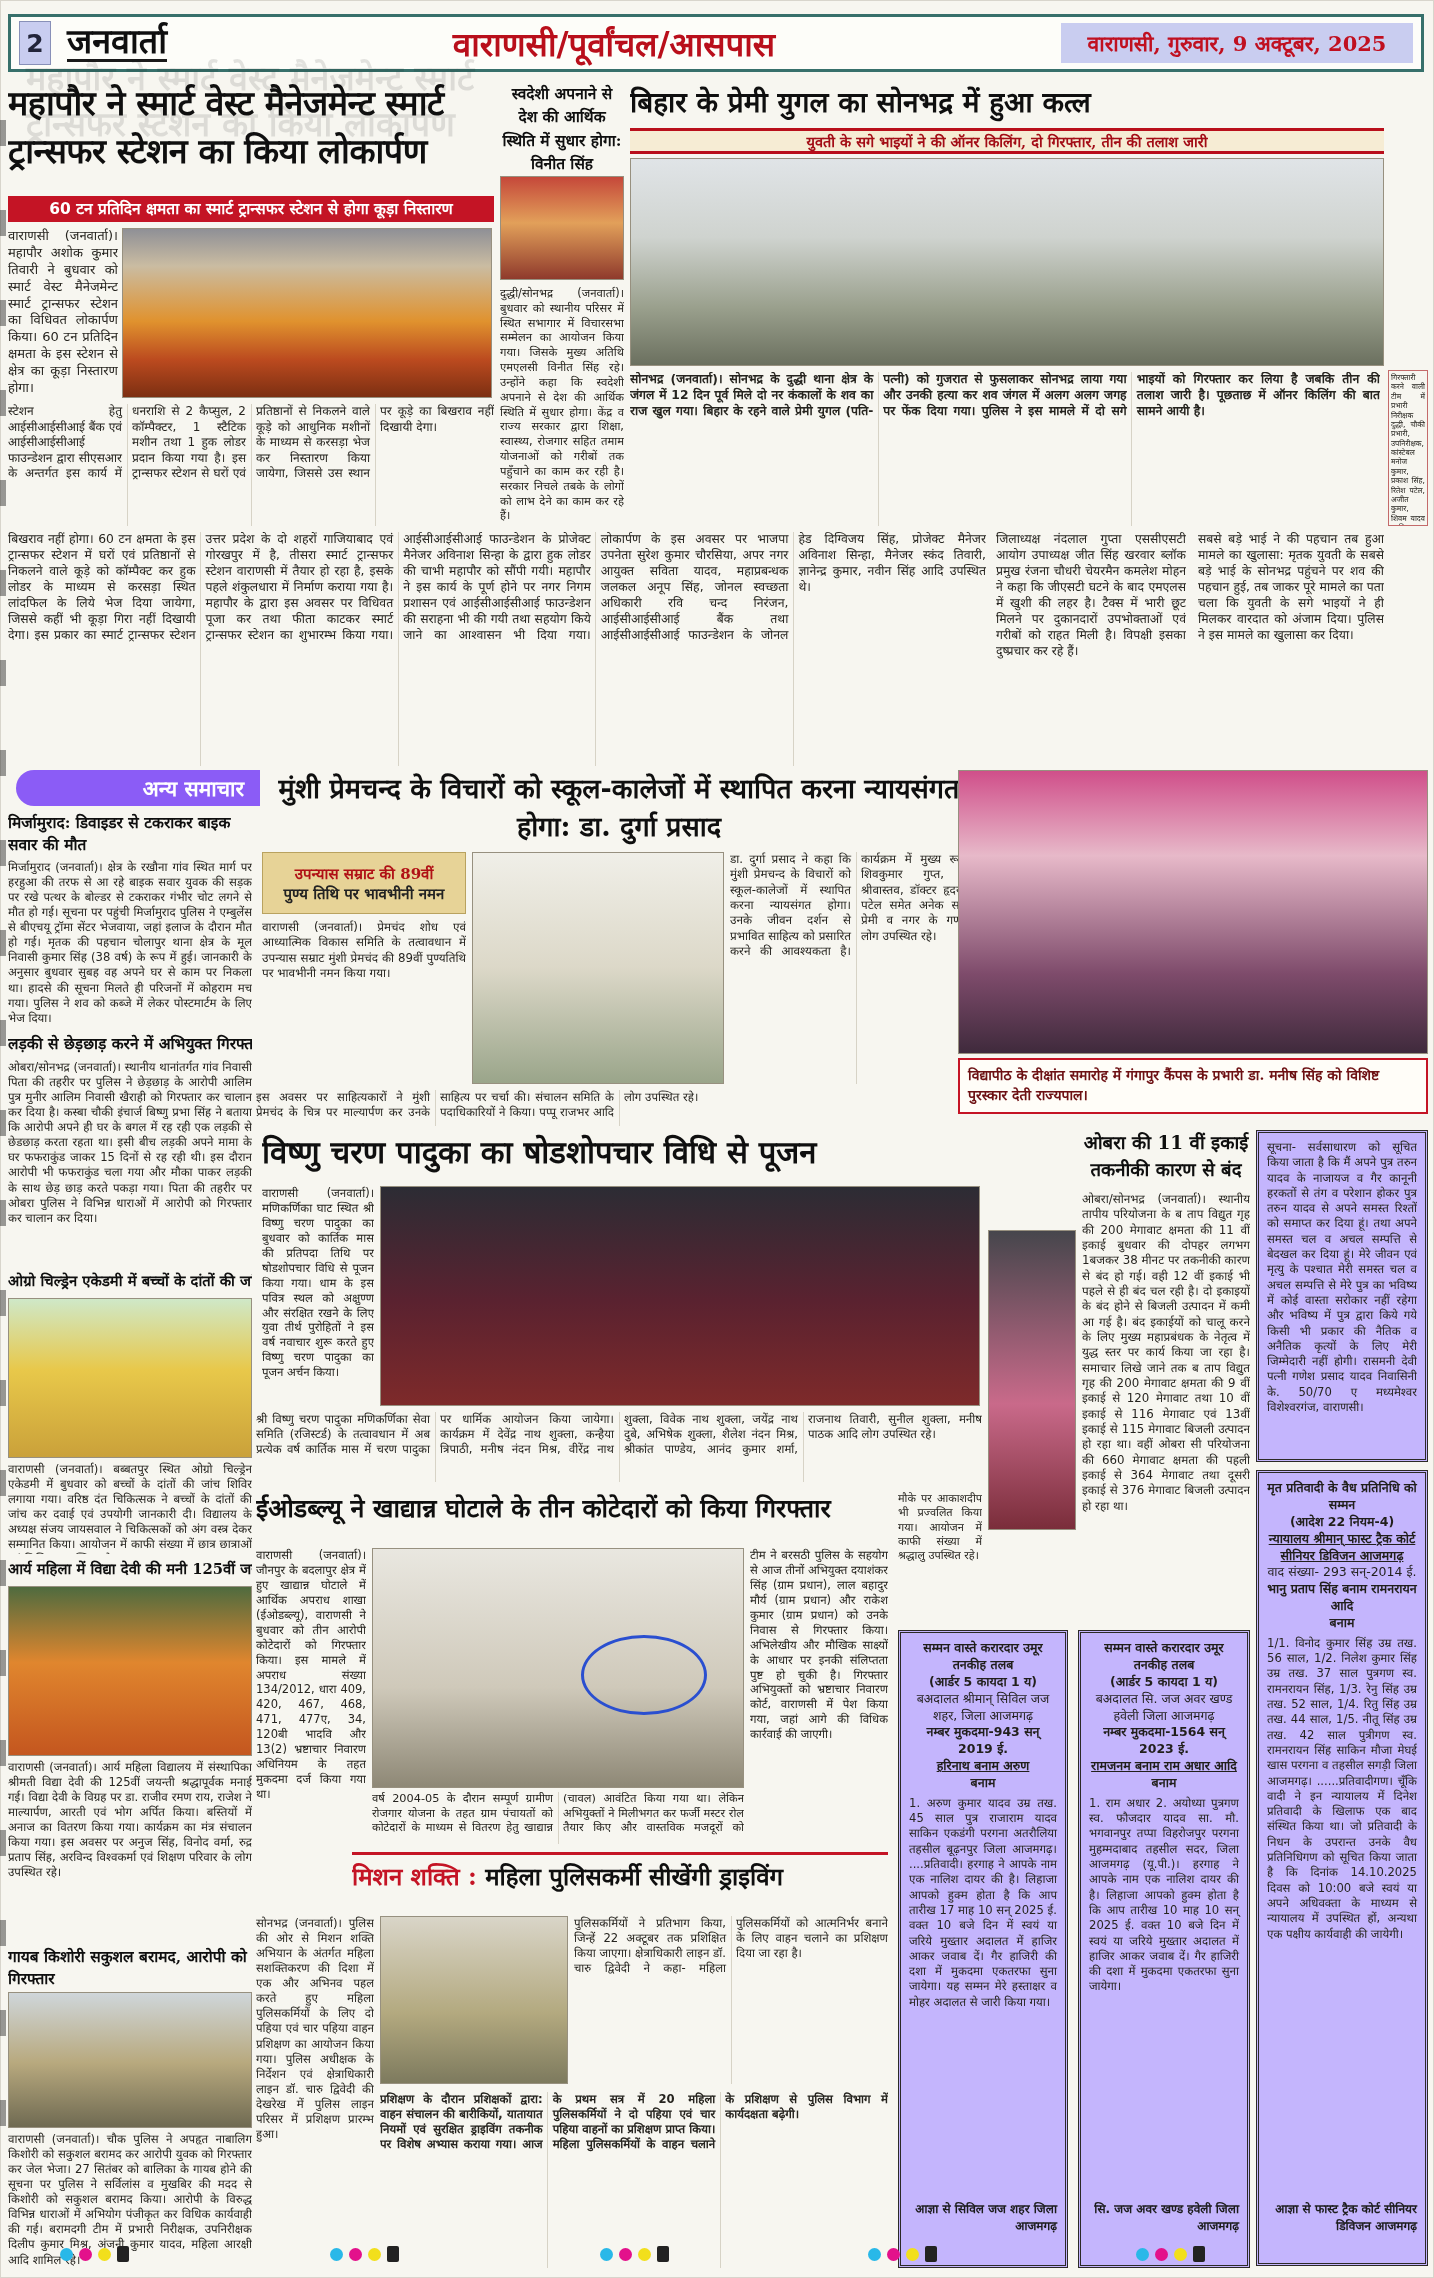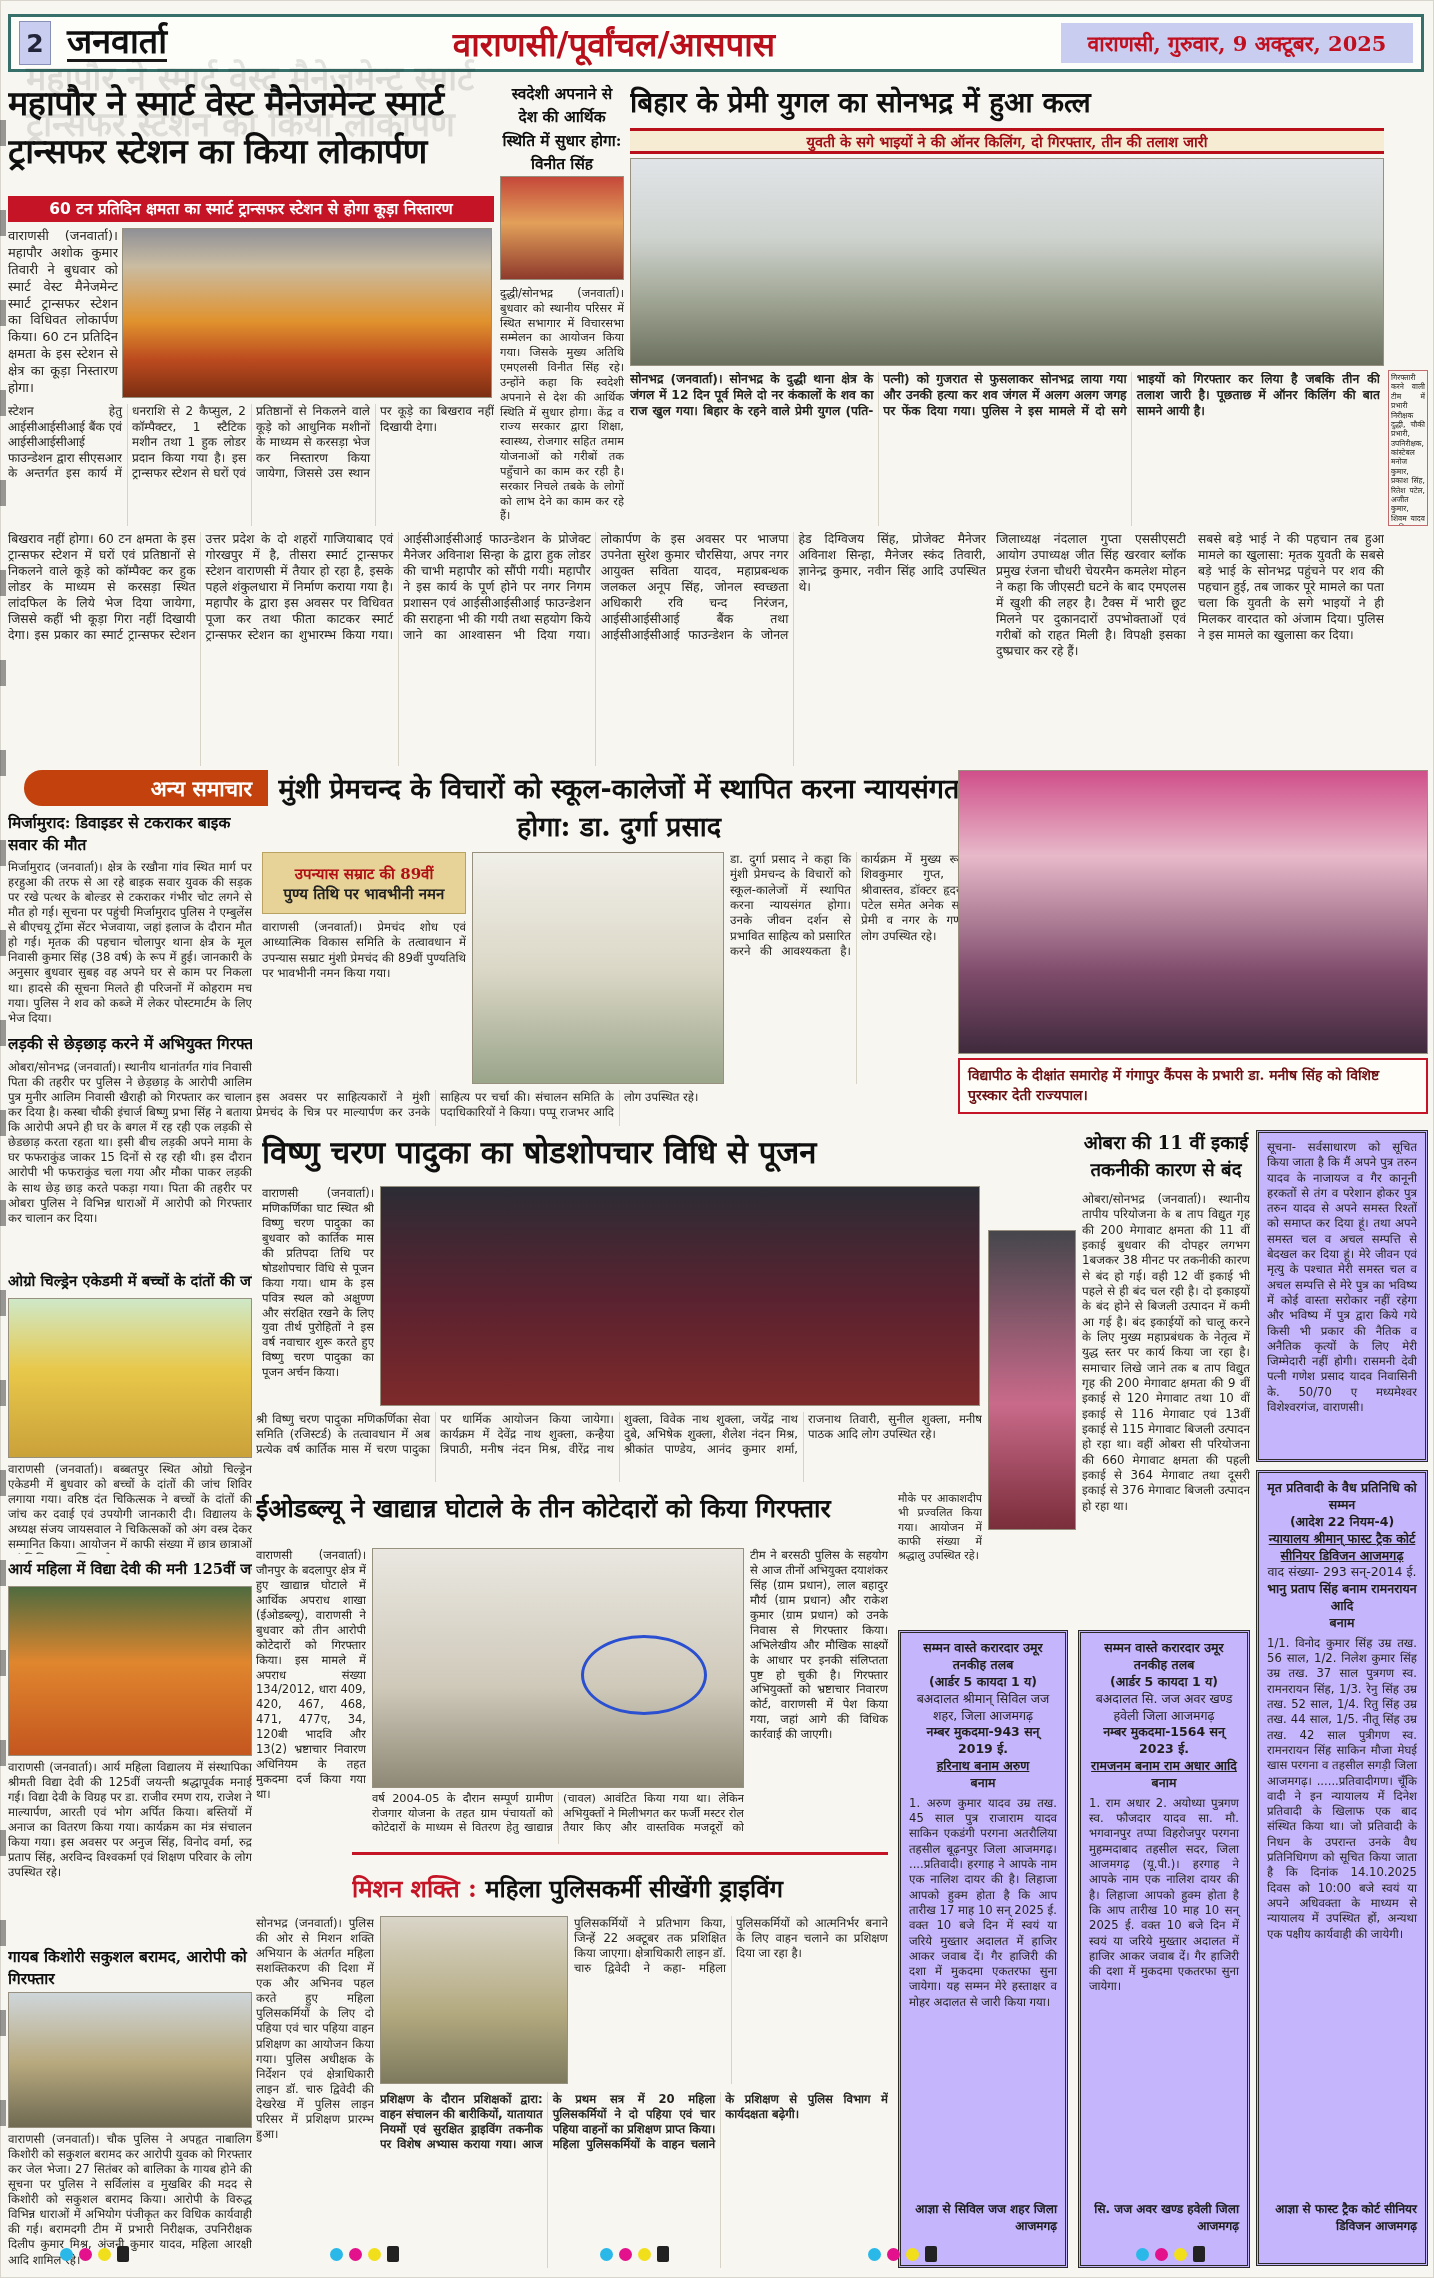--- a/index.html
+++ b/index.html
@@ -68,21 +68,21 @@
 
   <div class="abs hl" style="left:630px;top:82px;width:754px;height:42px;font-size:28px;white-space:nowrap;overflow:hidden;">बिहार के प्रेमी युगल का सोनभद्र में हुआ कत्ल</div>
   <div class="abs" style="left:630px;top:128px;width:754px;height:26px;background:#f6ecd4;border-top:3px solid #b90f1b;border-bottom:3px solid #b90f1b;display:flex;align-items:center;justify-content:center;">
     <span class="hl" style="font-size:14.5px;color:#a30d16;">युवती के सगे भाइयों ने की ऑनर किलिंग, दो गिरफ्तार, तीन की तलाश जारी</span>
   </div>
   <div class="abs photo ph-bihar" style="left:630px;top:158px;width:754px;height:208px;"></div>
   <div class="abs btxt c3" style="left:630px;top:372px;width:750px;height:154px;font-size:12.3px;">सोनभद्र (जनवार्ता)। सोनभद्र के दुद्धी थाना क्षेत्र के जंगल में 12 दिन पूर्व मिले दो नर कंकालों के शव का राज खुल गया। बिहार के रहने वाले प्रेमी युगल (पति-पत्नी) को गुजरात से फुसलाकर सोनभद्र लाया गया और उनकी हत्या कर शव जंगल में अलग अलग जगह पर फेंक दिया गया। पुलिस ने इस मामले में दो सगे भाइयों को गिरफ्तार कर लिया है जबकि तीन की तलाश जारी है। पूछताछ में ऑनर किलिंग की बात सामने आयी है।</div>
   <div class="abs btxt" style="left:1388px;top:370px;width:40px;height:156px;border:1px solid #c46a6a;font-size:7.5px;line-height:1.25;padding:2px;">गिरफ्तारी करने वाली टीम में प्रभारी निरीक्षक दुद्धी, चौकी प्रभारी, उपनिरीक्षक, कांस्टेबल मनोज कुमार, प्रकाश सिंह, रितेश पटेल, अजीत कुमार, शिवम यादव आदि शामिल रहे।</div>
   <div class="abs btxt" style="left:1198px;top:532px;width:186px;height:234px;font-size:12.3px;">सबसे बड़े भाई ने की पहचान तब हुआ मामले का खुलासा: मृतक युवती के सबसे बड़े भाई के सोनभद्र पहुंचने पर शव की पहचान हुई, तब जाकर पूरे मामले का पता चला कि युवती के सगे भाइयों ने ही मिलकर वारदात को अंजाम दिया। पुलिस ने इस मामले का खुलासा कर दिया।</div>
 
-  <div class="abs" style="left:24px;top:770px;width:244px;height:36px;background:#c2410c;border-radius:20px 0 0 20px;display:flex;align-items:center;justify-content:flex-end;padding-right:16px;box-sizing:border-box;">
+  <div class="abs" style="left:16px;top:770px;width:244px;height:36px;background:#8b5cf6;border-radius:20px 0 0 20px;display:flex;align-items:center;justify-content:flex-end;padding-right:16px;box-sizing:border-box;">
     <span class="hl" style="color:#fff;font-size:21px;">अन्य समाचार</span>
   </div>
   <div class="abs hl" style="left:8px;top:812px;width:244px;height:44px;font-size:15.5px;line-height:1.4;overflow:hidden;">मिर्जामुराद: डिवाइडर से टकराकर बाइक सवार की मौत</div>
   <div class="abs btxt" style="left:8px;top:860px;width:244px;height:168px;font-size:11.6px;">मिर्जामुराद (जनवार्ता)। क्षेत्र के रखौना गांव स्थित मार्ग पर हरहुआ की तरफ से आ रहे बाइक सवार युवक की सड़क पर रखे पत्थर के बोल्डर से टकराकर गंभीर चोट लगने से मौत हो गई। सूचना पर पहुंची मिर्जामुराद पुलिस ने एम्बुलेंस से बीएचयू ट्रॉमा सेंटर भेजवाया, जहां इलाज के दौरान मौत हो गई। मृतक की पहचान चोलापुर थाना क्षेत्र के मूल निवासी कुमार सिंह (38 वर्ष) के रूप में हुई। जानकारी के अनुसार बुधवार सुबह वह अपने घर से काम पर निकला था। हादसे की सूचना मिलते ही परिजनों में कोहराम मच गया। पुलिस ने शव को कब्जे में लेकर पोस्टमार्टम के लिए भेज दिया।</div>
 
   <div class="abs hl" style="left:8px;top:1032px;width:244px;height:24px;font-size:15.5px;white-space:nowrap;overflow:hidden;">लड़की से छेड़छाड़ करने में अभियुक्त गिरफ्तार</div>
   <div class="abs btxt" style="left:8px;top:1060px;width:244px;height:206px;font-size:11.6px;">ओबरा/सोनभद्र (जनवार्ता)। स्थानीय थानांतर्गत गांव निवासी पिता की तहरीर पर पुलिस ने छेड़छाड़ के आरोपी आलिम पुत्र मुनीर आलिम निवासी खैराही को गिरफ्तार कर चालान कर दिया है। कस्बा चौकी इंचार्ज बिष्णु प्रभा सिंह ने बताया कि आरोपी अपने ही घर के बगल में रह रही एक लड़की से छेडछाड़ करता रहता था। इसी बीच लड़की अपने मामा के घर फफराकुंड जाकर 15 दिनों से रह रही थी। इस दौरान आरोपी भी फफराकुंड चला गया और मौका पाकर लड़की के साथ छेड़ छाड़ करते पकड़ा गया। पिता की तहरीर पर ओबरा पुलिस ने विभिन्न धाराओं में आरोपी को गिरफ्तार कर चालान कर दिया।</div>
 
   <div class="abs hl" style="left:8px;top:1270px;width:244px;height:24px;font-size:14.8px;white-space:nowrap;overflow:hidden;">ओग्रो चिल्ड्रेन एकेडमी में बच्चों के दांतों की जांच</div>
   <div class="abs photo ph-dental" style="left:8px;top:1298px;width:244px;height:160px;"></div>
@@ -137,21 +137,21 @@
   </div>
 
   <div class="abs hl" style="left:256px;top:1490px;width:696px;height:50px;font-size:25px;white-space:nowrap;overflow:hidden;">ईओडब्ल्यू ने खाद्यान्न घोटाले के तीन कोटेदारों को किया गिरफ्तार</div>
   <div class="abs btxt" style="left:256px;top:1548px;width:110px;height:296px;font-size:11.5px;">वाराणसी (जनवार्ता)। जौनपुर के बदलापुर क्षेत्र में हुए खाद्यान्न घोटाले में आर्थिक अपराध शाखा (ईओडब्ल्यू), वाराणसी ने बुधवार को तीन आरोपी कोटेदारों को गिरफ्तार किया। इस मामले में अपराध संख्या 134/2012, धारा 409, 420, 467, 468, 471, 477ए, 34, 120बी भादवि और 13(2) भ्रष्टाचार निवारण अधिनियम के तहत मुकदमा दर्ज किया गया था।</div>
   <div class="abs photo ph-eow" style="left:372px;top:1548px;width:372px;height:240px;">
     <div style="position:absolute;right:36px;top:86px;width:120px;height:74px;border:3px solid #2a4fd0;border-radius:50%;"></div>
   </div>
   <div class="abs btxt c2" style="left:372px;top:1792px;width:372px;height:52px;font-size:11.3px;">वर्ष 2004-05 के दौरान सम्पूर्ण ग्रामीण रोजगार योजना के तहत ग्राम पंचायतों को कोटेदारों के माध्यम से वितरण हेतु खाद्यान्न (चावल) आवंटित किया गया था। लेकिन अभियुक्तों ने मिलीभगत कर फर्जी मस्टर रोल तैयार किए और वास्तविक मजदूरों को खाद्यान्न न देकर गबन किया गया था। ईओडब्ल्यू के निरीक्षक सुनील कुमार वर्मा के नेतृत्व में उपनिरीक्षक संजय सोनकर और मुख्य आरक्षी प्रिंस तिवारी की</div>
   <div class="abs btxt" style="left:750px;top:1548px;width:138px;height:296px;font-size:11.5px;">टीम ने बरसठी पुलिस के सहयोग से आज तीनों अभियुक्त दयाशंकर सिंह (ग्राम प्रधान), लाल बहादुर मौर्य (ग्राम प्रधान) और राकेश कुमार (ग्राम प्रधान) को उनके निवास से गिरफ्तार किया। अभिलेखीय और मौखिक साक्ष्यों के आधार पर इनकी संलिप्तता पुष्ट हो चुकी है। गिरफ्तार अभियुक्तों को भ्रष्टाचार निवारण कोर्ट, वाराणसी में पेश किया गया, जहां आगे की विधिक कार्रवाई की जाएगी।</div>
 
-  <div class="abs hl" style="left:352px;top:1852px;width:536px;height:54px;font-size:24px;border-top:3px solid #c41425;padding-top:16px;white-space:nowrap;overflow:hidden;">
+  <div class="abs hl" style="left:352px;top:1852px;width:536px;height:54px;font-size:24px;border-top:3px solid #c41425;padding-top:4px;white-space:nowrap;overflow:hidden;">
     <span style="color:#c41425;">मिशन शक्ति :</span><span> महिला पुलिसकर्मी सीखेंगी ड्राइविंग</span>
   </div>
   <div class="abs btxt" style="left:256px;top:1916px;width:118px;height:352px;font-size:11.6px;">सोनभद्र (जनवार्ता)। पुलिस की ओर से मिशन शक्ति अभियान के अंतर्गत महिला सशक्तिकरण की दिशा में एक और अभिनव पहल करते हुए महिला पुलिसकर्मियों के लिए दो पहिया एवं चार पहिया वाहन प्रशिक्षण का आयोजन किया गया। पुलिस अधीक्षक के निर्देशन एवं क्षेत्राधिकारी लाइन डॉ. चारु द्विवेदी की देखरेख में पुलिस लाइन परिसर में प्रशिक्षण प्रारम्भ हुआ।</div>
   <div class="abs photo ph-mission" style="left:380px;top:1916px;width:188px;height:168px;"></div>
   <div class="abs btxt c2" style="left:574px;top:1916px;width:314px;height:168px;font-size:11.6px;">पुलिसकर्मियों ने प्रतिभाग किया, जिन्हें 22 अक्टूबर तक प्रशिक्षित किया जाएगा। क्षेत्राधिकारी लाइन डॉ. चारु द्विवेदी ने कहा- महिला पुलिसकर्मियों को आत्मनिर्भर बनाने के लिए वाहन चलाने का प्रशिक्षण दिया जा रहा है।</div>
   <div class="abs btxt c3" style="left:380px;top:2092px;width:508px;height:176px;font-size:11.6px;">प्रशिक्षण के दौरान प्रशिक्षकों द्वारा: वाहन संचालन की बारीकियों, यातायात नियमों एवं सुरक्षित ड्राइविंग तकनीक पर विशेष अभ्यास कराया गया। आज के प्रथम सत्र में 20 महिला पुलिसकर्मियों ने दो पहिया एवं चार पहिया वाहनों का प्रशिक्षण प्राप्त किया। महिला पुलिसकर्मियों के वाहन चलाने के प्रशिक्षण से पुलिस विभाग में कार्यदक्षता बढ़ेगी।</div>
 
   <div class="abs legalbox" style="left:898px;top:1630px;width:170px;height:638px;">
     <div class="lg-c">सम्मन वास्ते करारदार उमूर तनकीह तलब</div>
     <div class="lg-c">(आर्डर 5 कायदा 1 य)</div>

